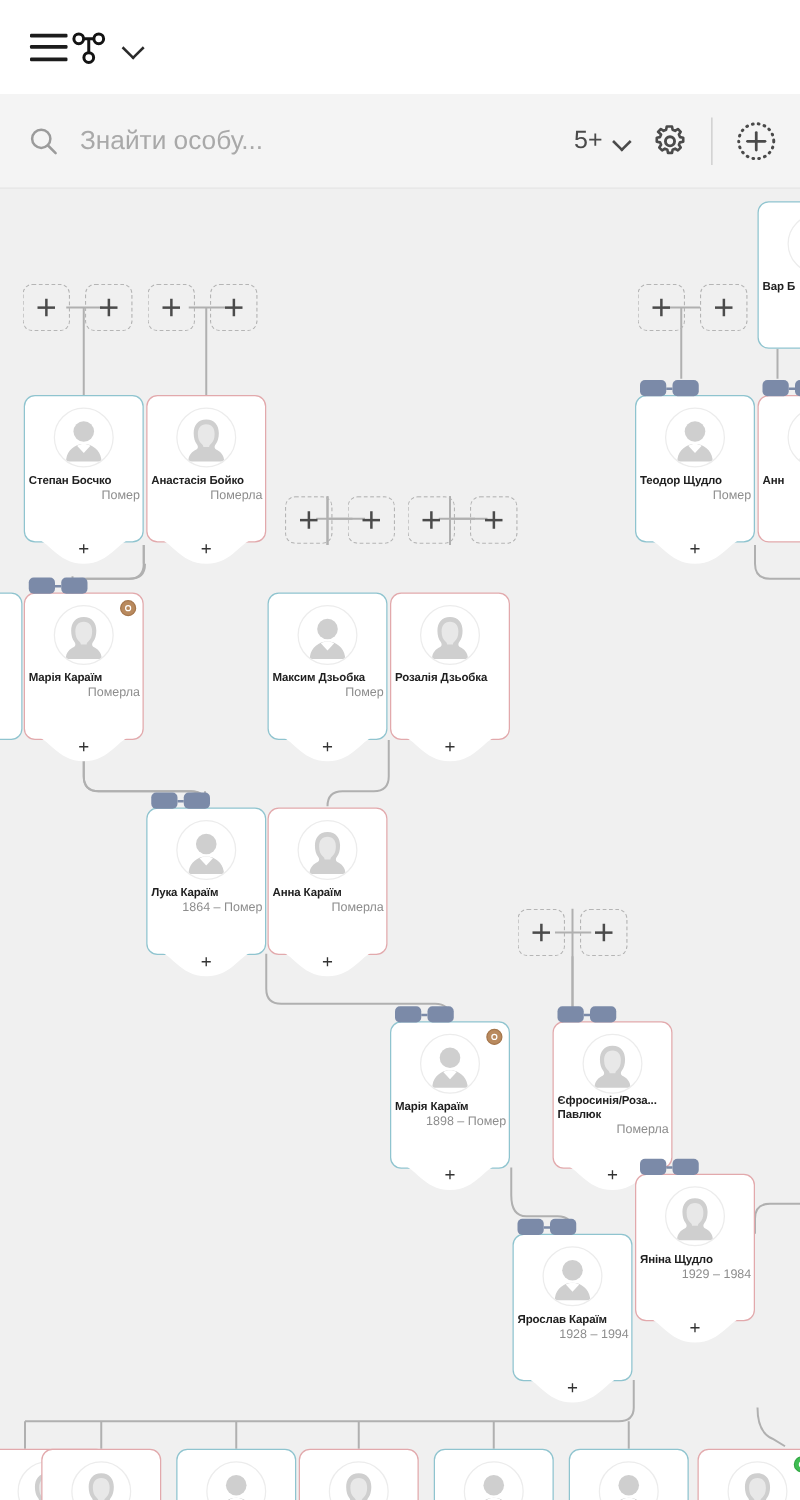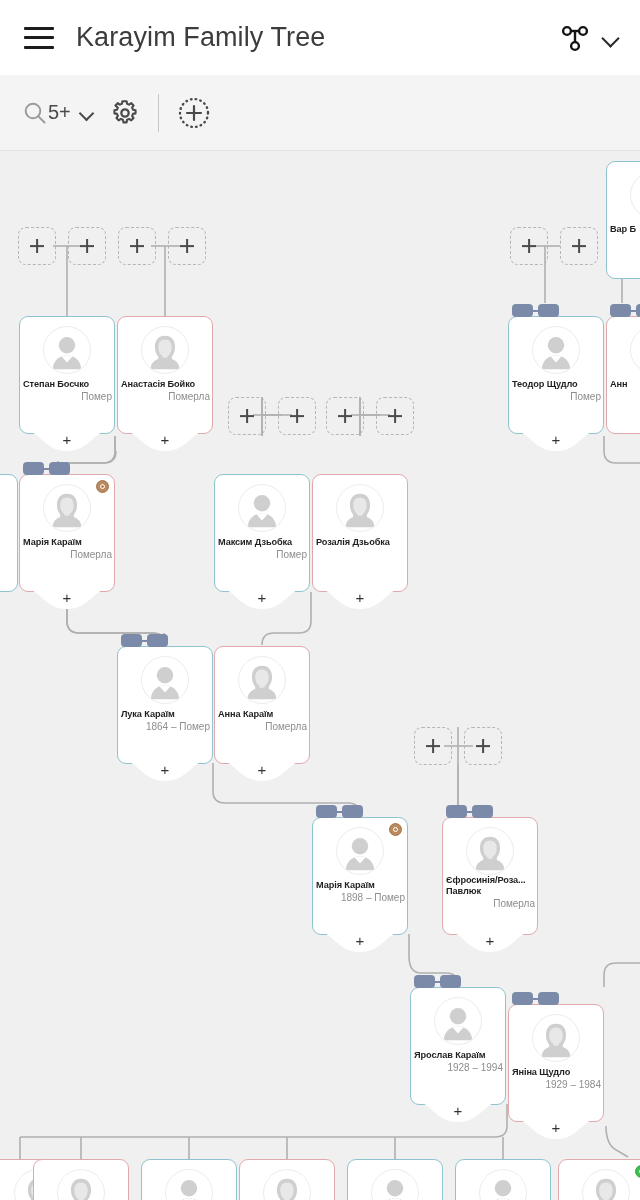--- a/index.html
+++ b/index.html
@@ -268,21 +268,20 @@
 <body>
 
 <div id="app">
 
   <div class="header">
     <div class="hamburger">
       <i></i>
       <i></i>
       <i></i>
     </div>
-    <div class="app-title">Karayim Family Tree</div>
     <div class="header-right">
       <span class="tree-icon">
         <svg viewBox="0 0 34 30">
           <line x1="9" y1="8" x2="25" y2="8" stroke="#141414" stroke-width="2.4"></line>
           <line x1="17" y1="8" x2="17" y2="20" stroke="#141414" stroke-width="2.4"></line>
           <circle cx="9" cy="8" r="3.9" fill="#fff" stroke="#141414" stroke-width="2.4"></circle>
           <circle cx="25" cy="8" r="3.9" fill="#fff" stroke="#141414" stroke-width="2.4"></circle>
           <circle cx="17" cy="23" r="3.9" fill="#fff" stroke="#141414" stroke-width="2.4"></circle>
         </svg>
       </span>
@@ -290,20 +289,21 @@
     </div>
   </div>
 
   <div class="searchbar">
     <span class="search-icon">
       <svg viewBox="0 0 26 26">
         <circle cx="11" cy="11" r="7.3" fill="none" stroke="#9b9b9b" stroke-width="2"></circle>
         <line x1="16.4" y1="16.4" x2="22.5" y2="22.5" stroke="#9b9b9b" stroke-width="2" stroke-linecap="round"></line>
       </svg>
     </span>
+    <input class="search-input" type="text" placeholder="Знайти особу..." style="">
     <div class="gen-select">
       <span class="gen-label">5+</span>
       <span class="chev-sm"></span>
     </div>
     <span class="gear-btn">
       <svg viewBox="0 0 30 30">
         <path d="M15 10.2a4.8 4.8 0 100 9.6 4.8 4.8 0 000-9.6zm0 2.3a2.5 2.5 0 110 5 2.5 2.5 0 010-5z" fill="#4a4a4a"></path>
         <path d="M13.4 3.2h3.2l.5 2.6 2 .85 2.2-1.45 2.27 2.27-1.45 2.2.85 2 2.6.5v3.2l-2.6.5-.85 2 1.45 2.2-2.27 2.27-2.2-1.45-2 .85-.5 2.6h-3.2l-.5-2.6-2-.85-2.2 1.45-2.27-2.27 1.45-2.2-.85-2-2.6-.5v-3.2l2.6-.5.85-2L5.43 7.47 7.7 5.2l2.2 1.45 2-.85.5-2.6z" fill="none" stroke="#4a4a4a" stroke-width="2.1" stroke-linejoin="round"></path>
       </svg>
     </span>
@@ -639,21 +639,21 @@
           </div>
           <div class="nm">Ярослав Караїм</div>
           <div class="dt">1928 – 1994</div>
           <div class="tab">
             <svg viewBox="0 0 80 24" preserveAspectRatio="none">
               <path d="M0 0 H80 C68 0 62 20 40 20 C18 20 12 0 0 0 Z" fill="#ffffff"></path>
             </svg>
             <div class="plus">+</div>
           </div>
         </div>
-        <div class="card female" style="left: 508px; top: 853px;">
+        <div class="card female" style="left: 508px; top: 788px;">
           <div class="handles">
             <span class="h1"></span>
             <i></i>
             <span class="h2"></span>
           </div>
           <div class="avatar">
             <svg viewBox="0 0 48 48">
               <circle cx="24" cy="24" r="23" fill="#ffffff"></circle>
               <path d="M24 9c-7 0-10.5 5-10.5 11.5 0 4 1 7 2.5 9 .6.8 1 1.5 1 2.5 0 1-.5 1.6-1.2 2C12.5 35.5 9 38.5 9 44h30c0-5.5-3.5-8.5-6.8-10-.7-.4-1.2-1-1.2-2 0-1 .4-1.7 1-2.5 1.5-2 2.5-5 2.5-9C34.5 14 31 9 24 9z" fill="#cfcfcf"></path>
               <path d="M24 13c-4.6 0-7 3.2-7 8 0 3.8 1.2 6.6 3 8.2 1 .9 1.6 1.6 1.6 2.8h4.8c0-1.2.6-1.9 1.6-2.8 1.8-1.6 3-4.4 3-8.2 0-4.8-2.4-8-7-8z" fill="#e8e8e8"></path>

